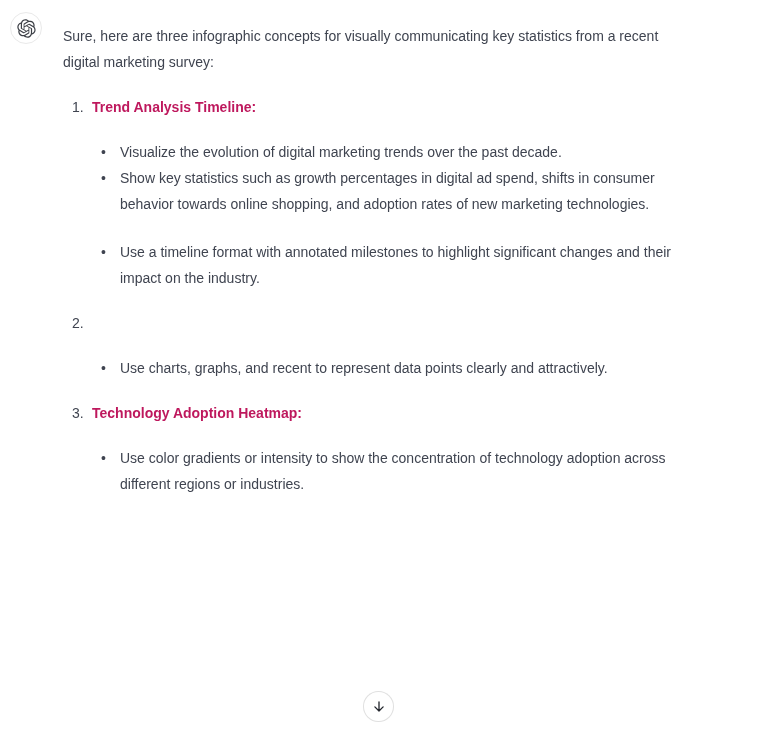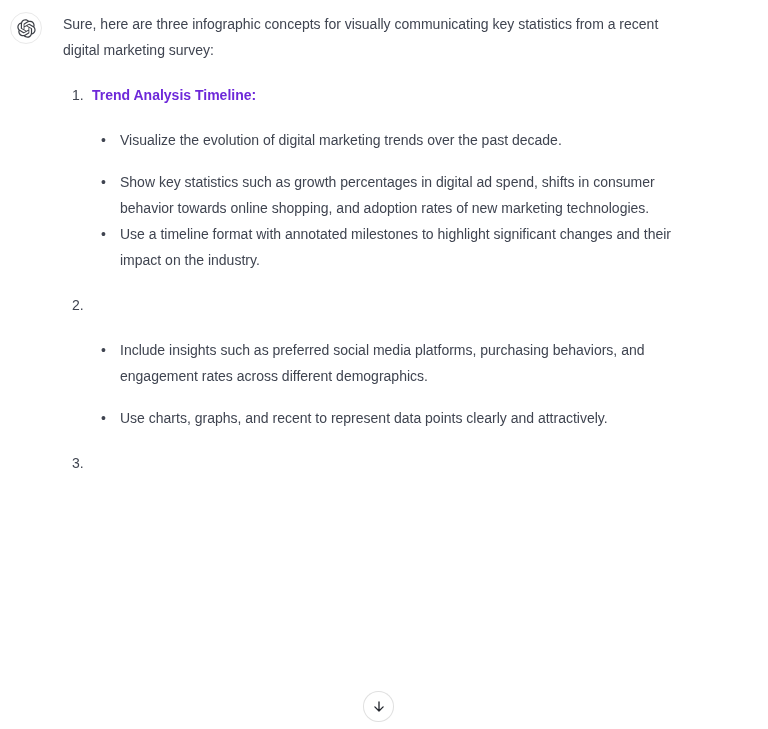--- a/index.html
+++ b/index.html
@@ -29,49 +29,49 @@
     display: flex;
     align-items: center;
     justify-content: center;
   }
   .avatar svg { width: 19px; height: 19px; color: #3c3f46; }
 
   
   .message-content {
     position: absolute;
     left: 63px;
-    top: 0;
+    top: 12px;
     width: 690px;
     padding-top: 11px;
   }
   .wrap { white-space: pre-line; }
 
   .intro { margin: 0; }
 
   .sections { margin: 0; }
   .section { margin-top: 19px; padding-left: 9px; }
 
   .section-header { margin: 0 0 19px 0; display: flex; }
   .section-number {
     width: 20px;
     flex: 0 0 20px;
     color: #3f4450;
   }
   .section-title {
     font-weight: 700;
-    color: #6d28d9;
+    color: #be185d;
   }
 
   .bullets { margin: 0; }
   .bullet {
     position: relative;
     padding-left: 48px;
-    margin-top: 16px;
+    margin-top: 0;
   }
-  .bullet.gap8 { margin-top: 0; }
+  .bullet.gap8 { margin-top: 22px; }
   .bullet:first-child { margin-top: 0; }
   .bullet::before {
     content: "\2022";
     position: absolute;
     left: 29px;
     top: 0;
     color: #3f4450;
   }
 
   
@@ -124,31 +124,32 @@
           <div class="bullet wrap gap8">Use a timeline format with annotated milestones to highlight significant changes and their
 impact on the industry.</div>
         </div>
       </div>
 
       <div class="section">
         <div class="section-header">
           <span class="section-number">2.</span>
         </div>
         <div class="bullets">
-          <div class="bullet wrap">Include insights such as preferred social media platforms, purchasing behaviors, and
-engagement rates across different demographics.</div>
           <div class="bullet wrap">Use charts, graphs, and recent to represent data points clearly and attractively.</div>
         </div>
       </div>
 
       <div class="section">
         <div class="section-header">
           <span class="section-number">3.</span>
+            <span class="section-title">Technology Adoption Heatmap:</span>
         </div>
         <div class="bullets">
+          <div class="bullet wrap gap8">Use color gradients or intensity to show the concentration of technology adoption across
+different regions or industries.</div>
         </div>
       </div>
 
     </div>
   </div>
 
   <button class="scroll-btn">
     <span style="display:flex;">
       <svg viewBox="0 0 24 24" fill="none" xmlns="http://www.w3.org/2000/svg">
         <path d="M12 4.5V18M12 18L5.8 11.8M12 18L18.2 11.8" stroke="#24272e" stroke-width="2" stroke-linecap="round" stroke-linejoin="round"></path>

